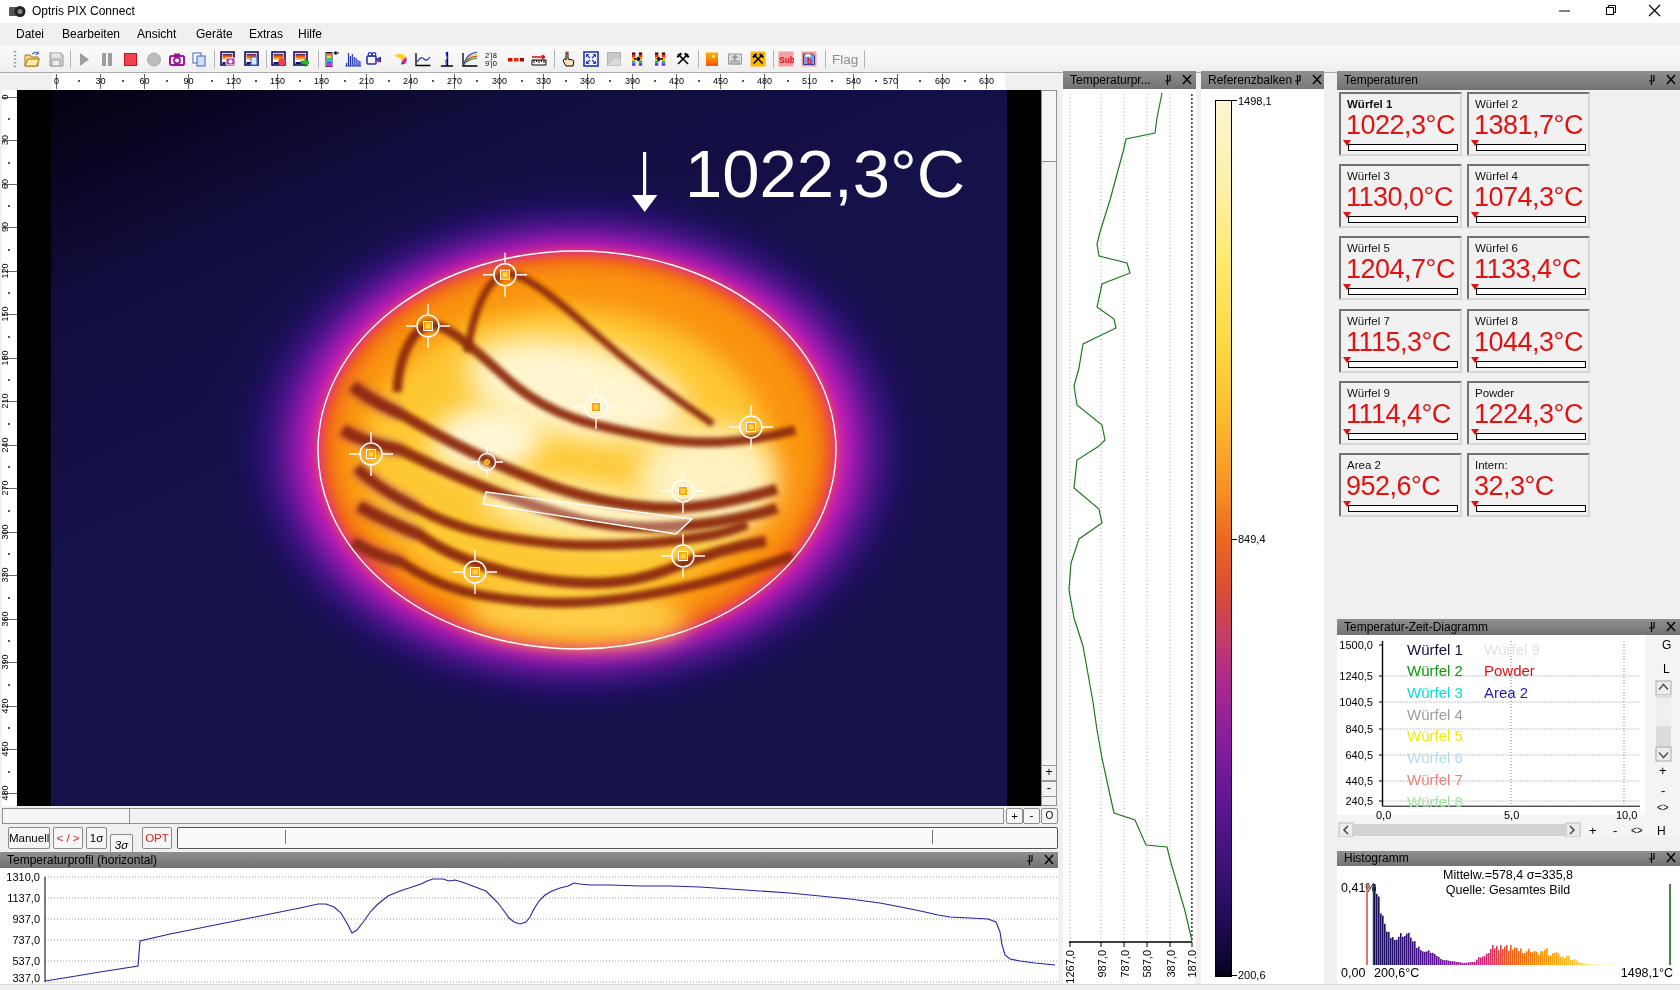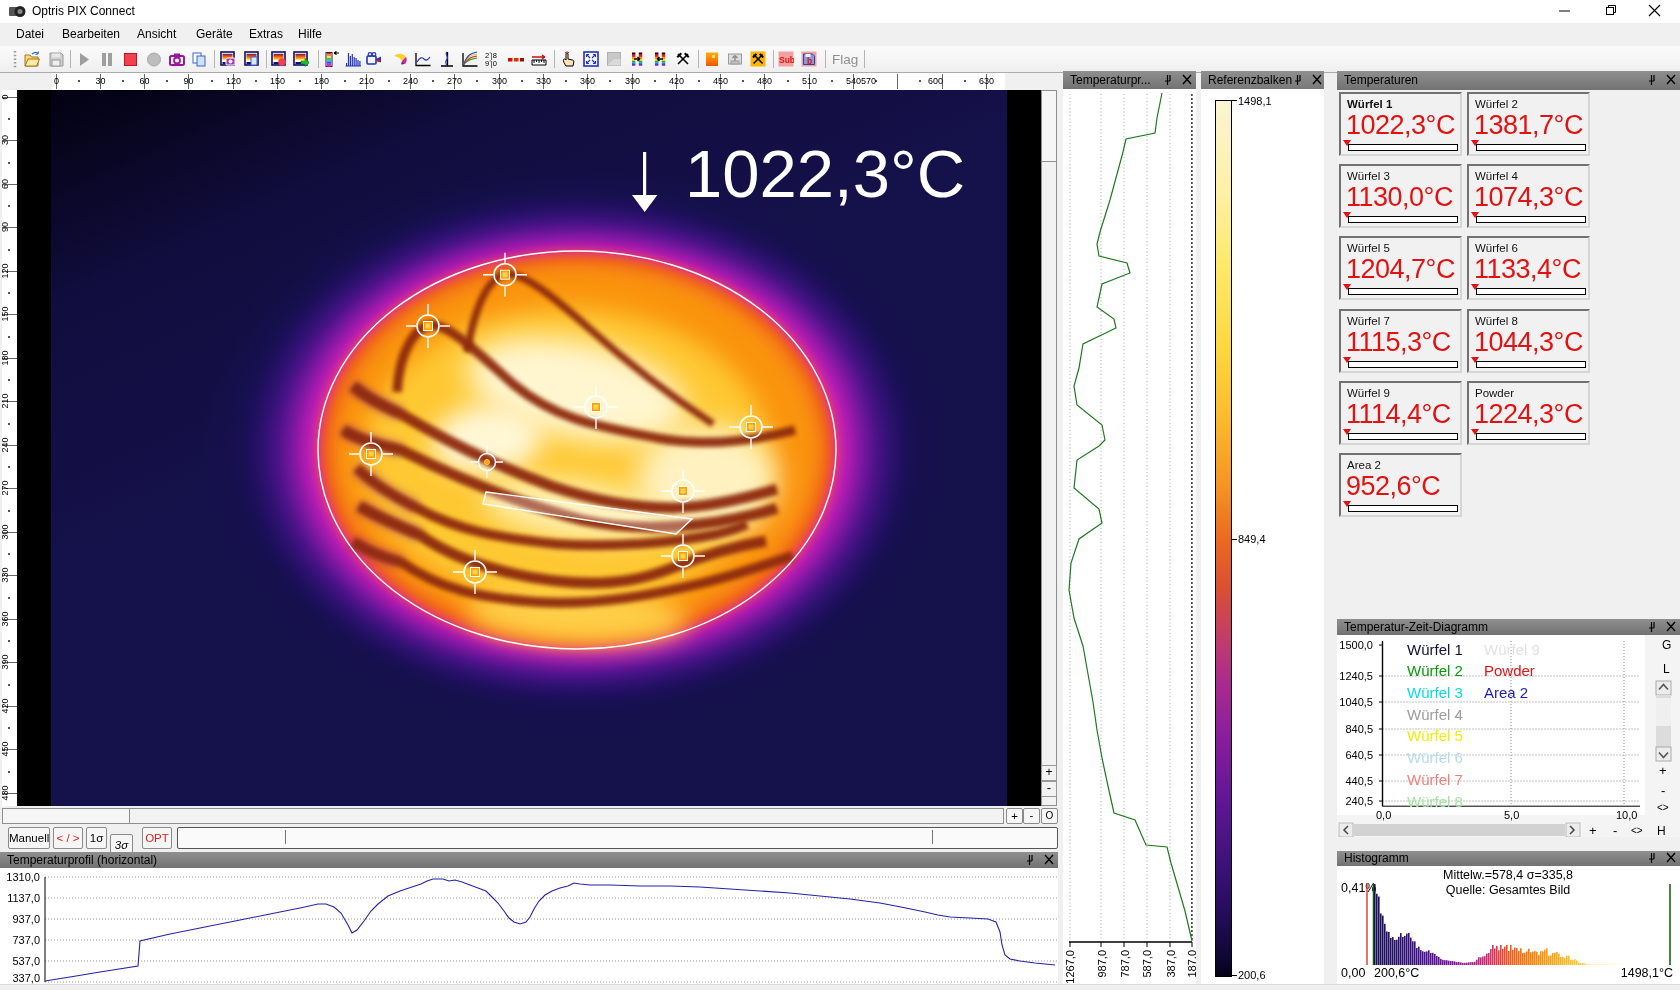--- a/index.html
+++ b/index.html
@@ -345,24 +345,24 @@
 <div class="abs" style="left:712px;top:1px;width:1px;height:15px;background:#666"></div>
 <div class="rlbl" style="left:698px;top:3px;width:29px;text-align:center;">480</div>
 <div class="abs" style="left:735px;top:7px;width:2px;height:2px;background:#555"></div>
 <div class="abs" style="left:757px;top:1px;width:1px;height:15px;background:#666"></div>
 <div class="rlbl" style="left:743px;top:3px;width:29px;text-align:center;">510</div>
 <div class="abs" style="left:779px;top:7px;width:2px;height:2px;background:#555"></div>
 <div class="abs" style="left:801px;top:1px;width:1px;height:15px;background:#666"></div>
 <div class="rlbl" style="left:787px;top:3px;width:29px;text-align:center;">540</div>
 <div class="abs" style="left:823px;top:7px;width:2px;height:2px;background:#555"></div>
 <div class="abs" style="left:845px;top:1px;width:1px;height:15px;background:#666"></div>
-<div class="rlbl" style="left:795px;top:3px;width:29px;text-align:right;">570</div>
+<div class="rlbl" style="left:831px;top:3px;width:29px;text-align:left;">570</div>
 <div class="abs" style="left:867px;top:7px;width:2px;height:2px;background:#555"></div>
 <div class="abs" style="left:890px;top:1px;width:1px;height:15px;background:#666"></div>
-<div class="rlbl" style="left:876px;top:3px;width:29px;">600</div>
+<div class="rlbl" style="left:876px;top:3px;width:29px;text-align:center;">600</div>
 <div class="abs" style="left:912px;top:7px;width:2px;height:2px;background:#555"></div>
 <div class="abs" style="left:934px;top:1px;width:1px;height:15px;background:#666"></div>
 <div class="rlbl" style="left:920px;top:3px;width:29px;text-align:center;">630</div>
 </div>
 <div class="abs" style="left:1005px;top:73px;width:52px;height:17px;background:#f0f0f0;"></div>
 <div class="abs" style="left:2px;top:90px;width:15px;height:716px;background:#fff;overflow:hidden;" id="vruler">
     <div class="abs" style="left:0;top:7px;width:15px;height:1px;background:#666"></div>
 <div class="rlbl" style="left:-12px;top:2px;width:29px;text-align:center;transform:rotate(-90deg);">0</div>
 <div class="abs" style="left:6px;top:28px;width:2px;height:2px;background:#555"></div>
 <div class="abs" style="left:0;top:50px;width:15px;height:1px;background:#666"></div>
@@ -716,20 +716,26 @@
 </div>
 <div class="cell" style="left:130px;top:291px;">
 <div class="cl" style="font-weight:normal">Powder</div>
 <div class="cv">1224,3°C</div>
 <div class="ct"></div>
 <div class="cb"></div>
 </div>
 <div class="cell" style="left:2px;top:363px;">
 <div class="cl" style="font-weight:normal">Area 2</div>
 <div class="cv">952,6°C</div>
+<div class="ct"></div>
+<div class="cb"></div>
+</div>
+<div class="cell" style="left:130px;top:363px;">
+<div class="cl" style="font-weight:normal">Intern:</div>
+<div class="cv">32,3°C</div>
 <div class="ct"></div>
 <div class="cb"></div>
 </div>
 </div>
 
 <div class="hdr" style="left:1337px;top:619px;width:343px;height:16px;">Temperatur-Zeit-Diagramm
   <svg class="hicons" style="left:310px" width="30" height="12" viewBox="0 0 28 12">
     <path d="M3.5 1v6M1 7h5M3.5 7v4M6 1v6" stroke="#000" stroke-width="1.2" fill="none"></path>
     <path d="M19 1l8 9M27 1l-8 9" stroke="#000" stroke-width="1.4"></path>
   </svg>

